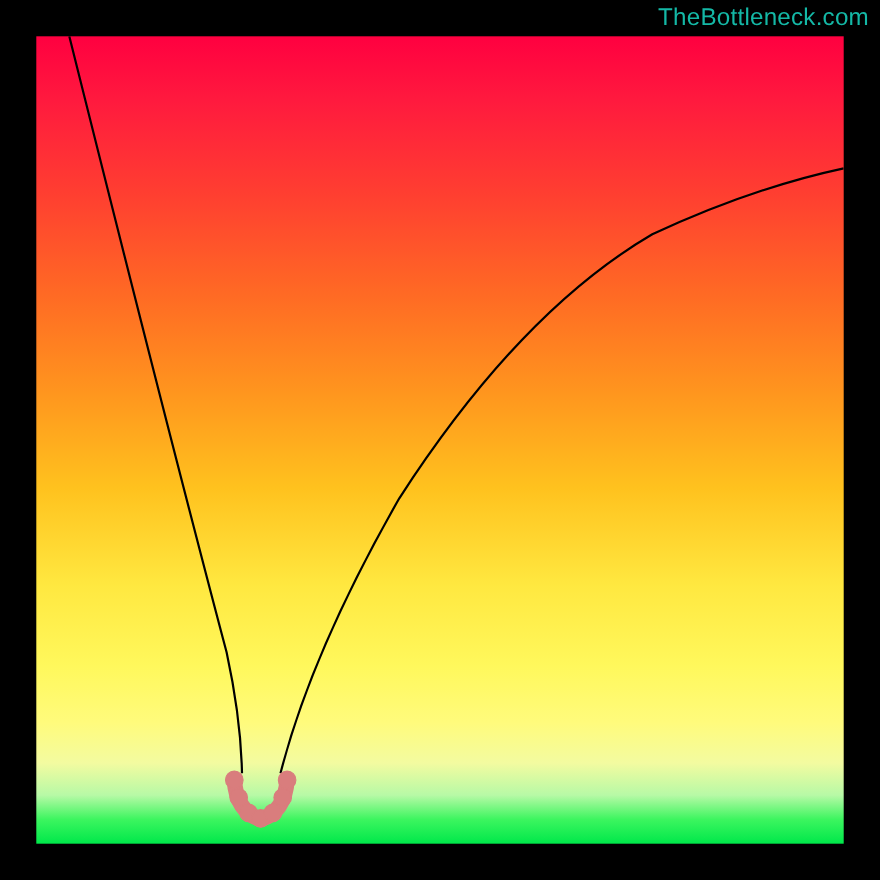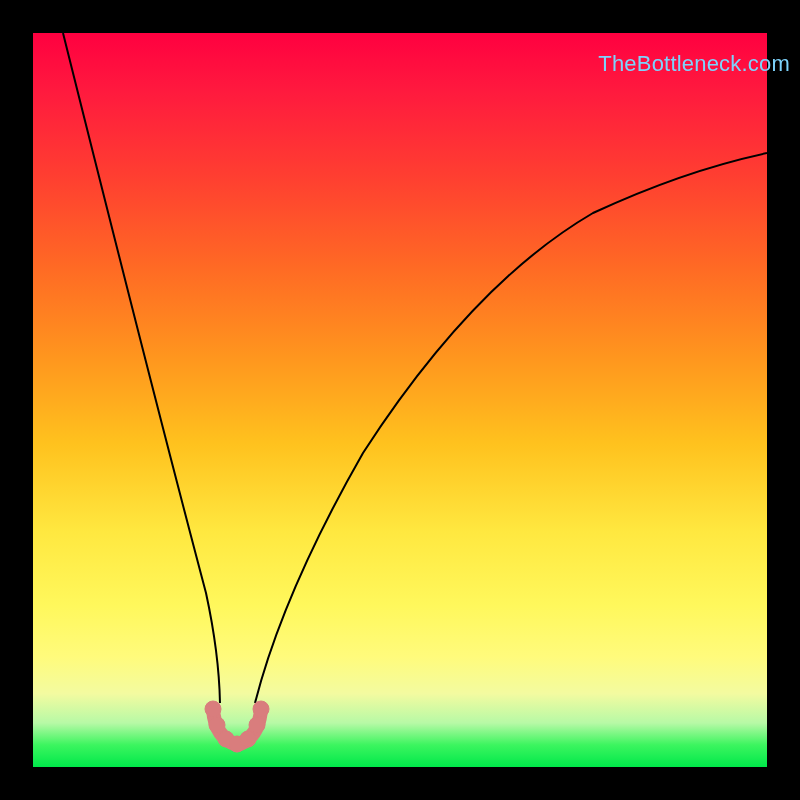--- a/index.html
+++ b/index.html
@@ -44,26 +44,25 @@
   }
   svg.curves {
     position: absolute;
     top: 0;
     left: 0;
   }
   .watermark {
     position: absolute;
     top: 3px;
     right: 10px;
-    color: #7dd3fc;
+    color: #14b8a6;
     font-size: 22px;
     font-weight: 400;
     letter-spacing: 0.2px;
     user-select: none;
-    margin-top: 48px;
   }
 </style>
 </head>
 <body>
 
 <div class="frame">
   <div class="plot">
     <svg class="curves" width="734" height="734" viewBox="0 0 734 734">
 
       <path d="M 30 0

